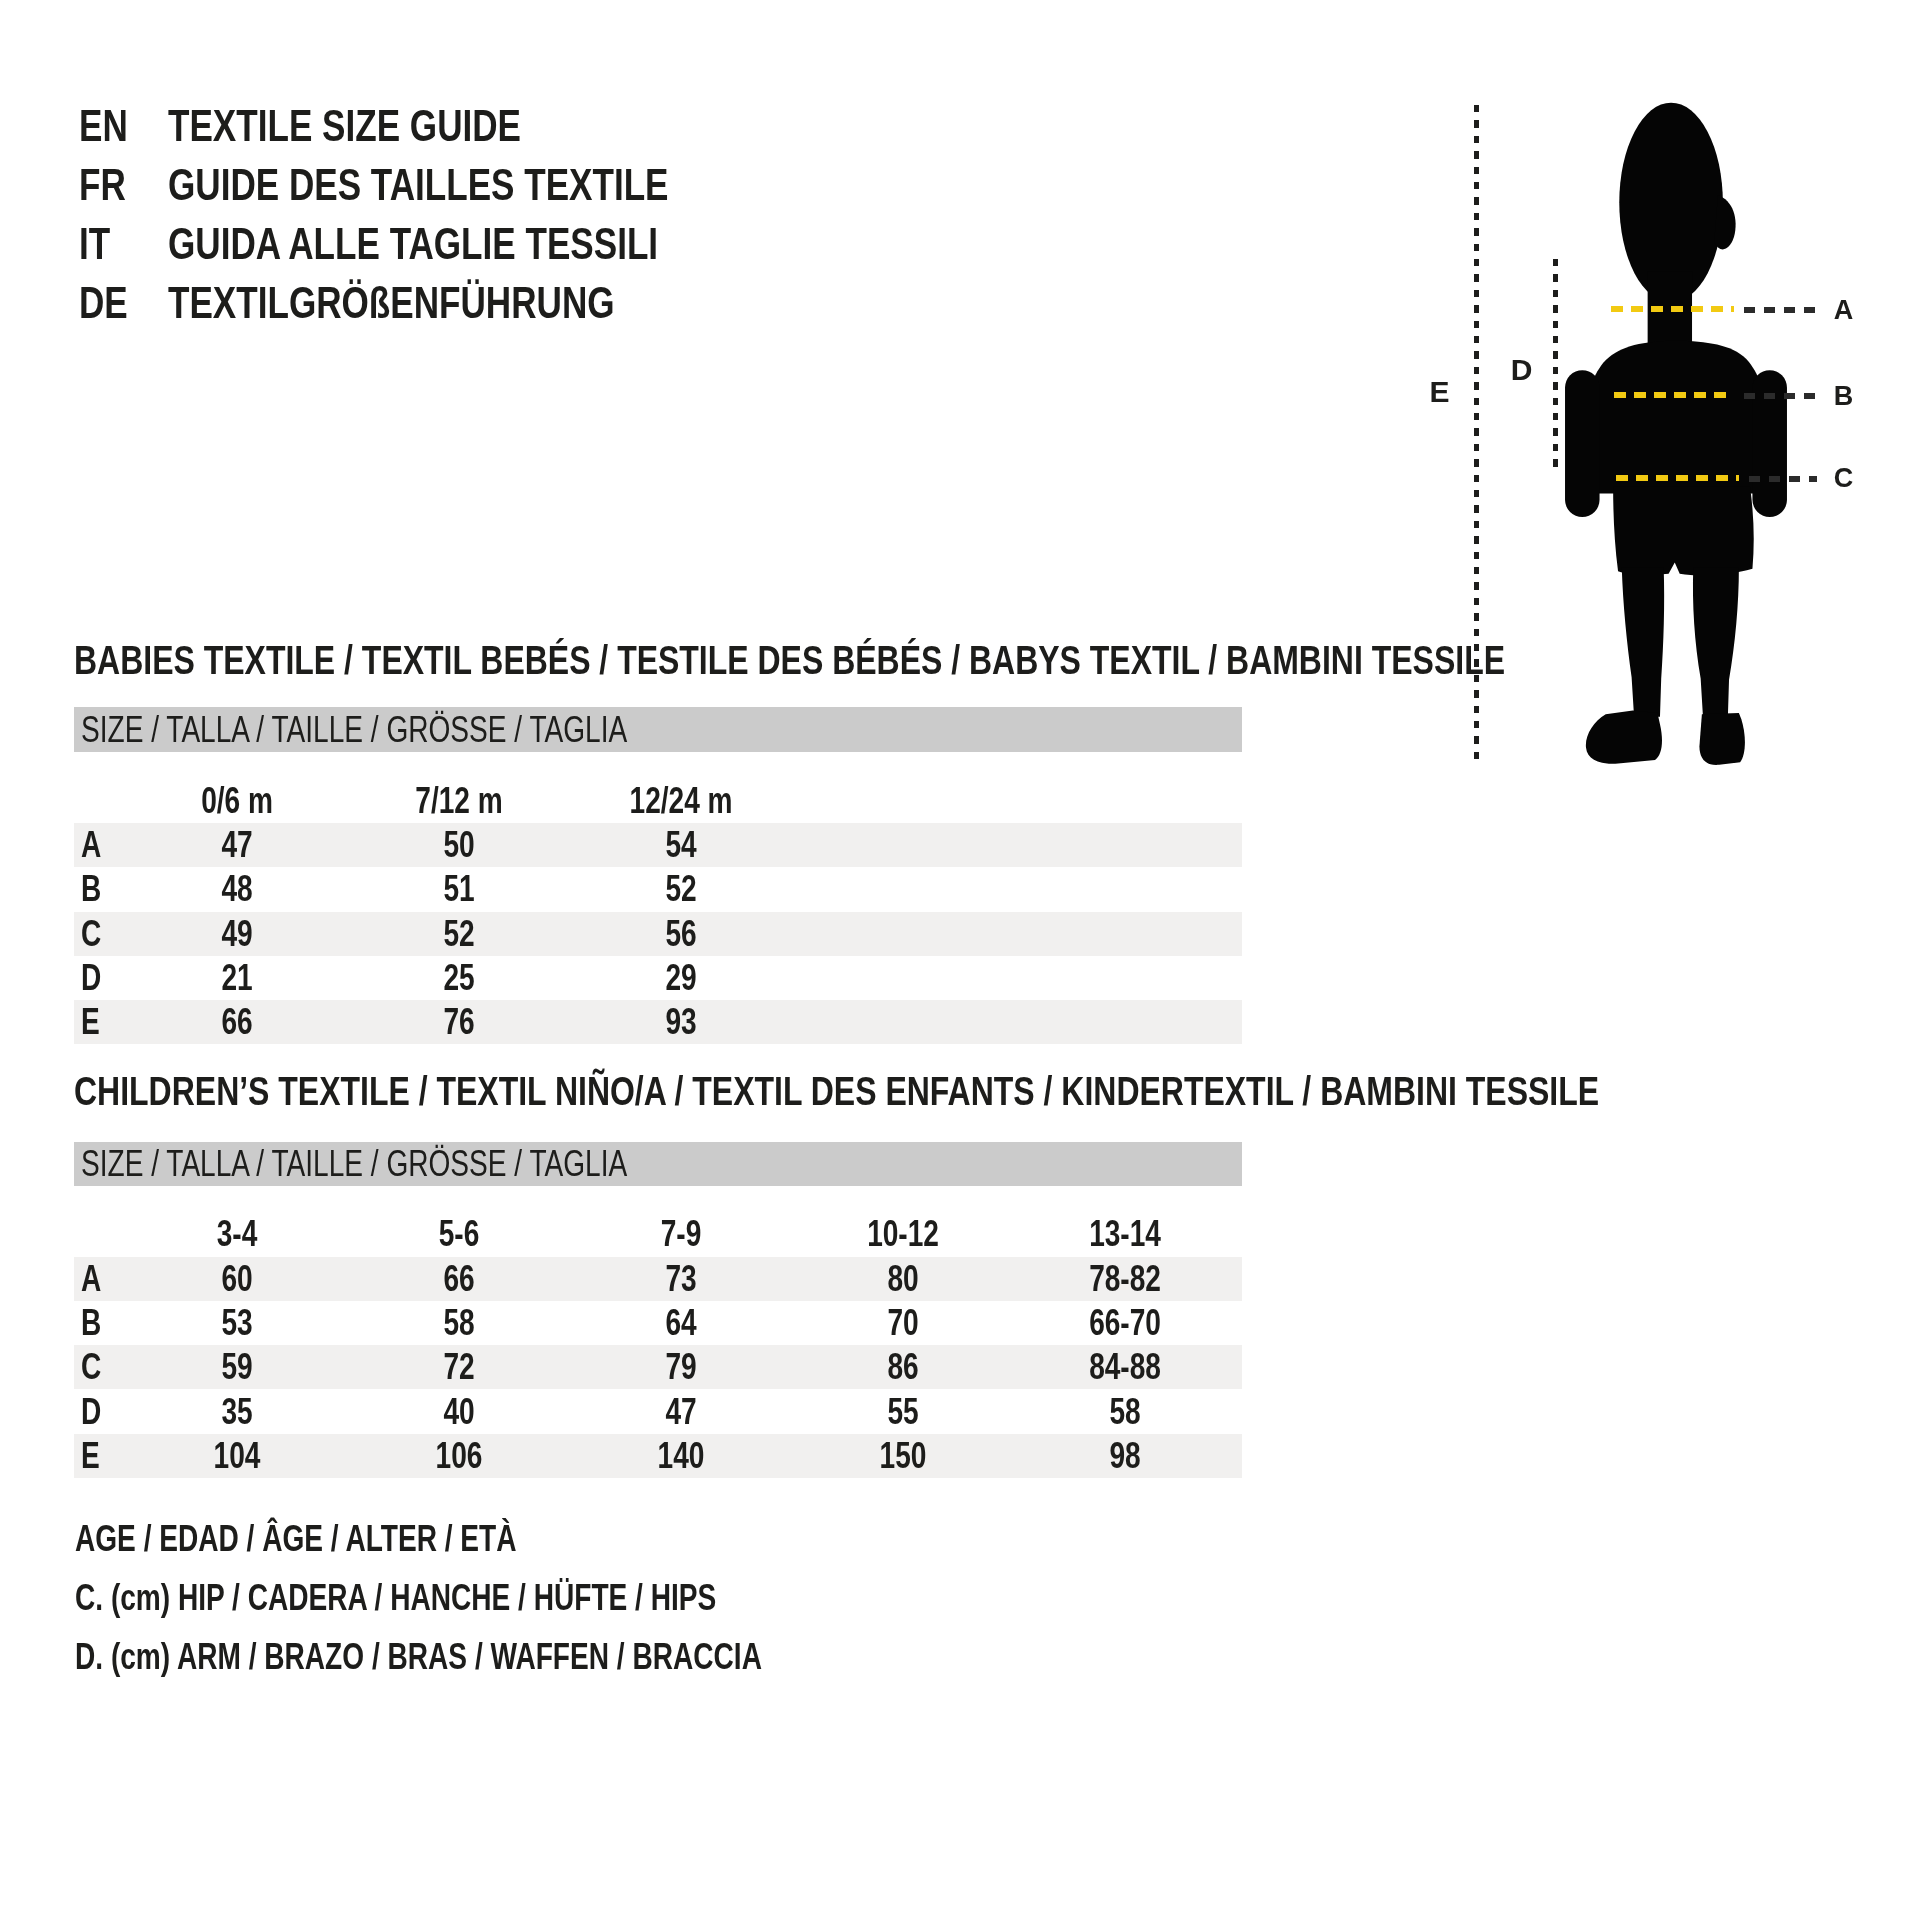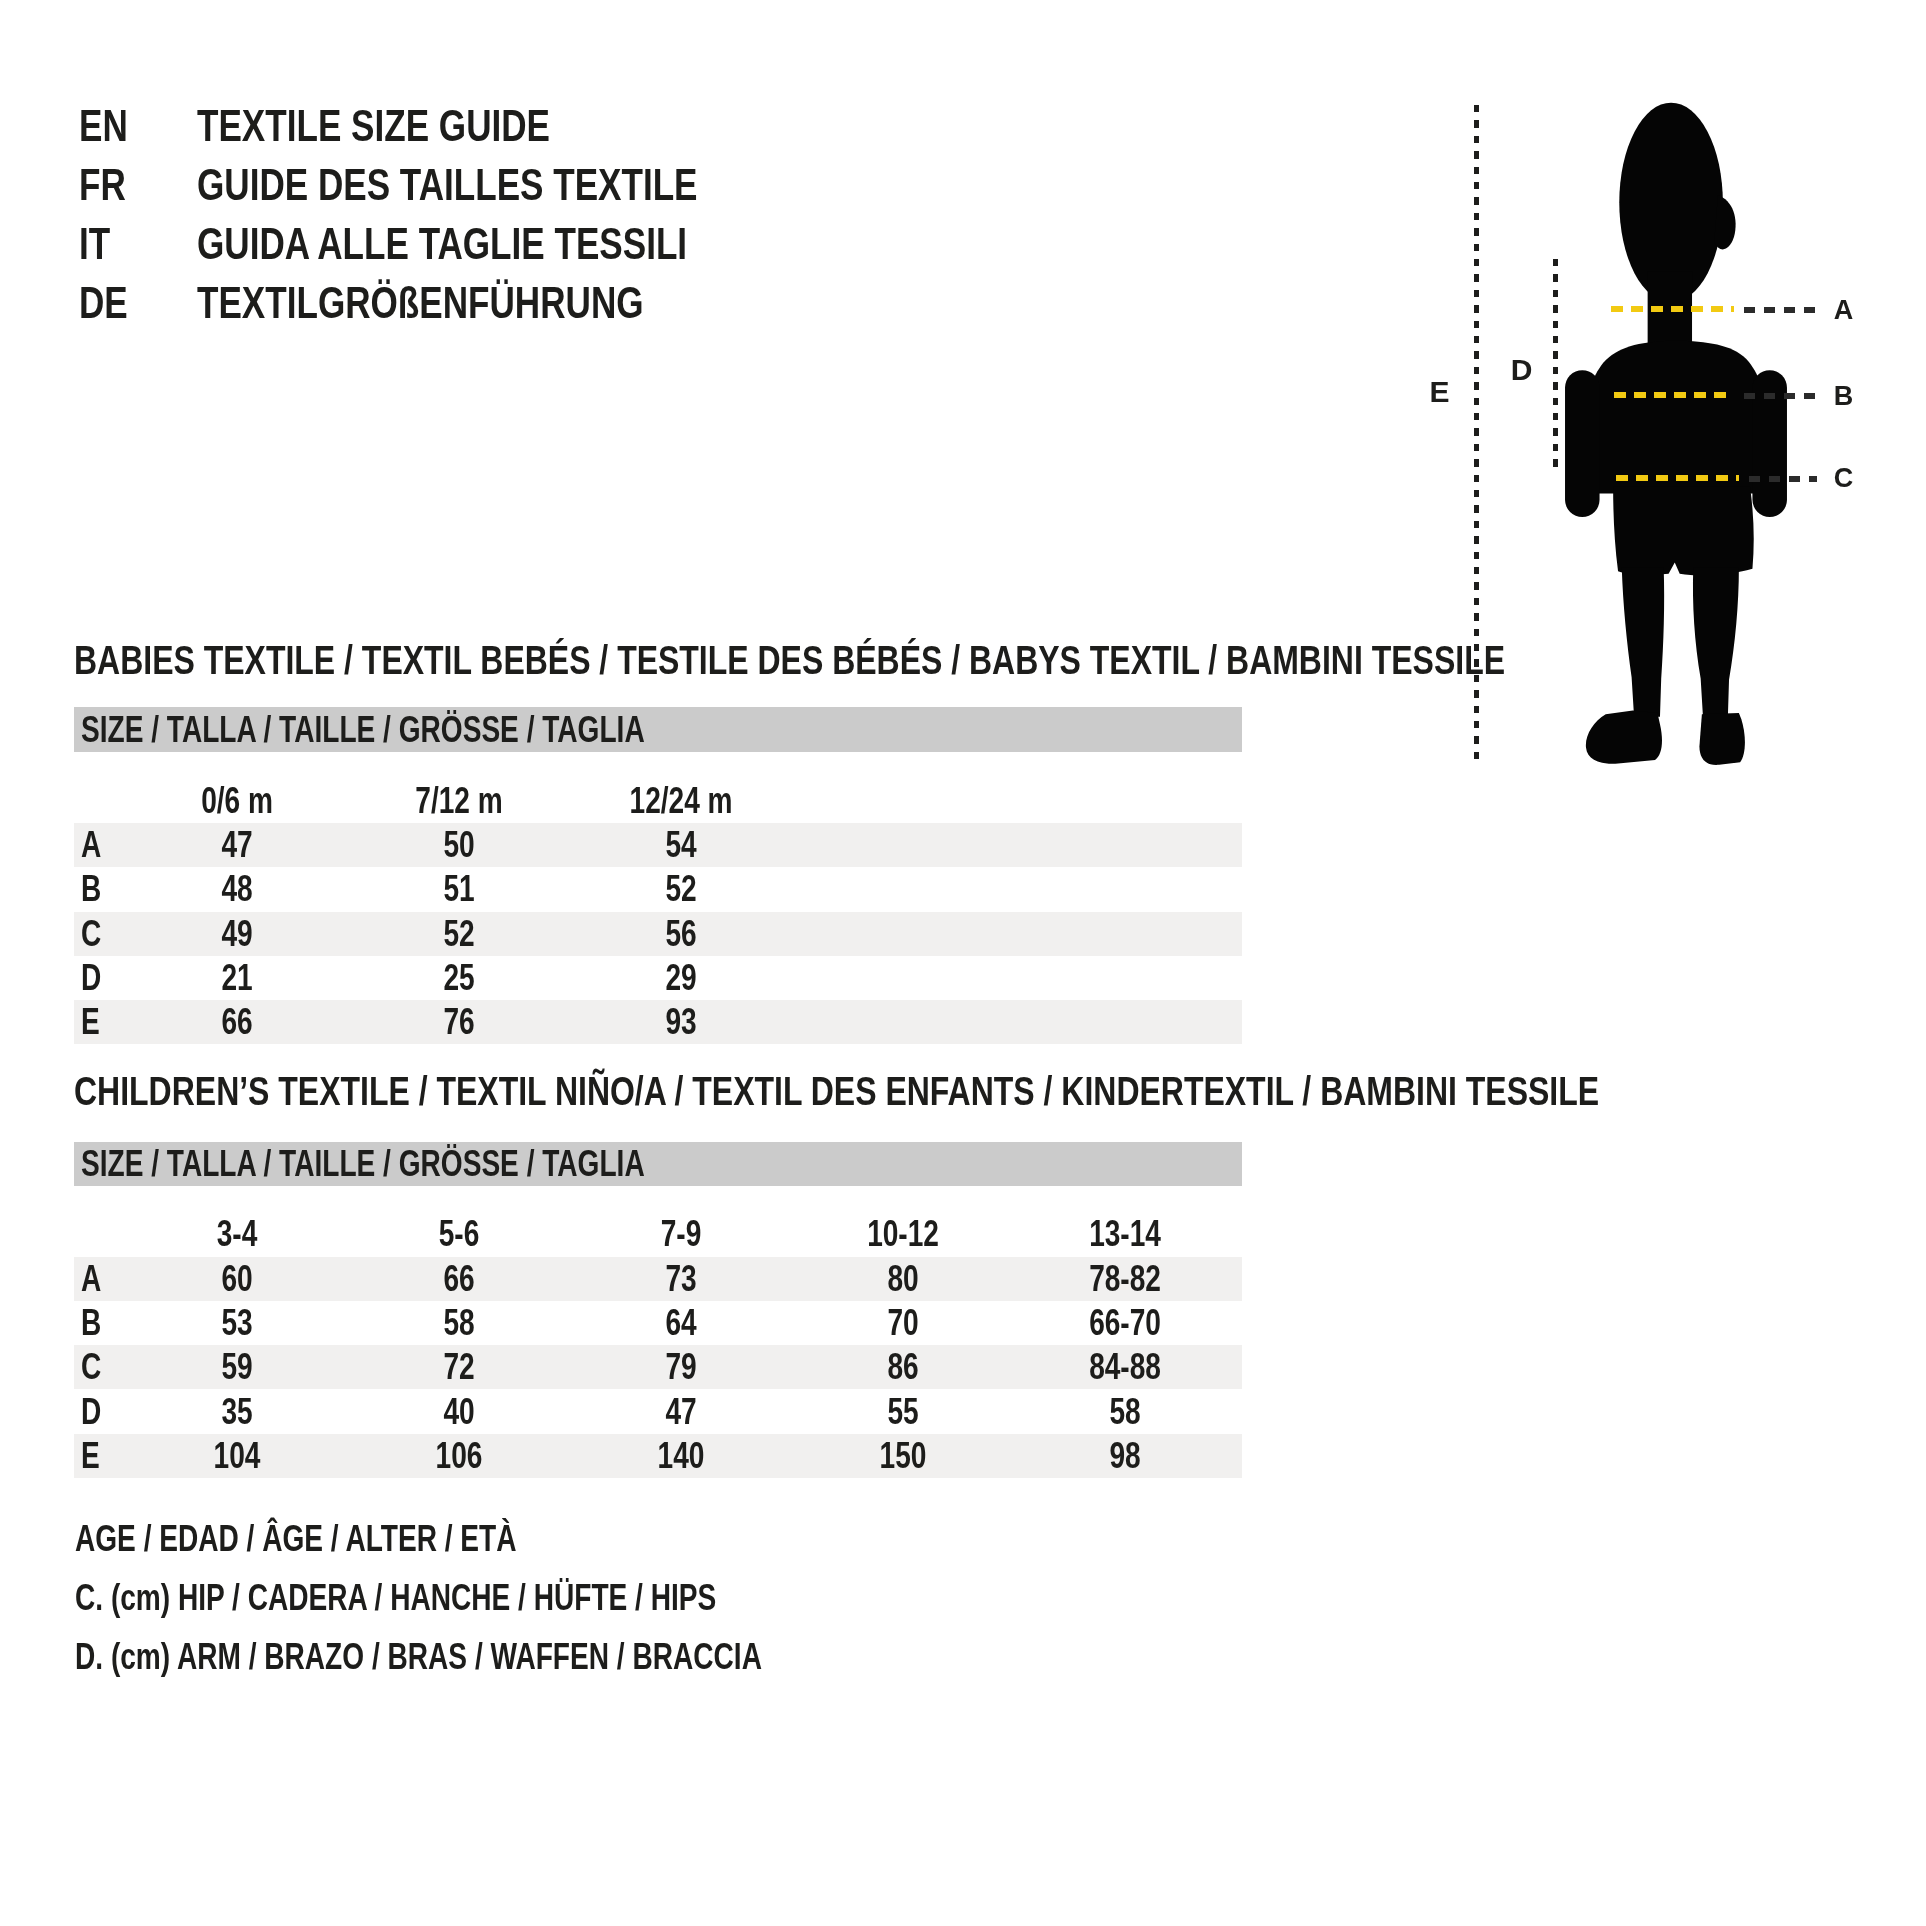--- a/index.html
+++ b/index.html
@@ -19,21 +19,21 @@
     overflow: hidden;
     color: var(--ink);
     font-family: "Liberation Sans", "DejaVu Sans", sans-serif;
   }
   
   .cx  { display: inline-block; transform: scaleX(0.78); transform-origin: 0 50%; white-space: nowrap; }
   .cxc { display: inline-block; transform: scaleX(0.78); transform-origin: 50% 50%; white-space: nowrap; }
 
   
   .langs { position: absolute; left: 79px; top: 96px; }
-  .lang-row { display: flex; height: 59px; align-items: center; font-size: 45px; font-weight: 700; gap: 29px; }
+  .lang-row { display: flex; height: 59px; align-items: center; font-size: 45px; font-weight: 700; }
   .lang-code { width: 89px; flex: 0 0 89px; }
 
   
   .fig-svg { position: absolute; left: 1565px; top: 99px; width: 222px; height: 672px; }
   .dot-v {
     position: absolute; width: 5px;
     background: repeating-linear-gradient(180deg, var(--ink) 0 7.4px, transparent 7.4px 15.4px);
   }
   .dash-y {
     position: absolute; height: 6.2px;
@@ -48,21 +48,21 @@
     width: 37px; text-align: center; color: var(--ink);
   }
   .mlabel-big { font-size: 30px; line-height: 32px; }
 
   
   .sec-title { position: absolute; left: 74px; font-size: 41px; font-weight: 700; line-height: 53px; white-space: nowrap; }
   .tbl { position: absolute; left: 74px; width: 1168px; }
   .size-bar {
     position: absolute; left: 0; width: 1168px; height: 45px;
     background: var(--bar-gray); display: flex; align-items: center;
-    font-size: 36px; font-weight: 700; padding-left: 7.4px; box-sizing: border-box;
+    font-size: 36px; font-weight: 400; padding-left: 7.4px; box-sizing: border-box;
   }
   .trow {
     position: absolute; left: 0; width: 1168px; height: 44px;
     display: grid; grid-template-columns: 52px repeat(5, 222px);
     align-items: center; font-size: 36px; font-weight: 700; margin-top: 26px;
   }
   .trow.striped { background: var(--stripe-gray); }
   .trow .lab { padding-left: 7.4px; text-align: left; }
   .trow .val { display: flex; justify-content: center; align-items: center; }
 

